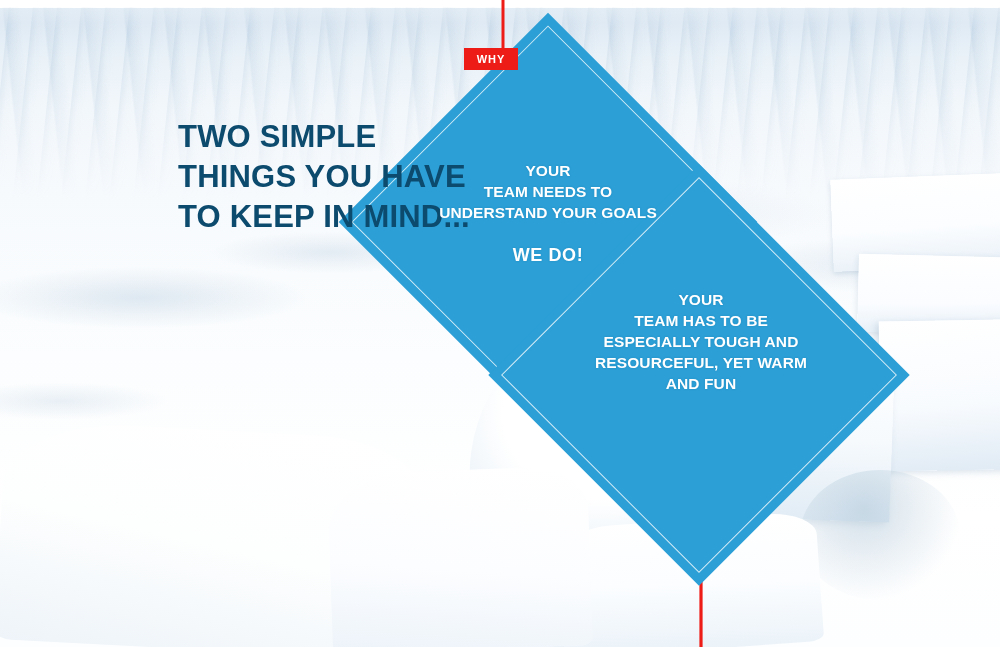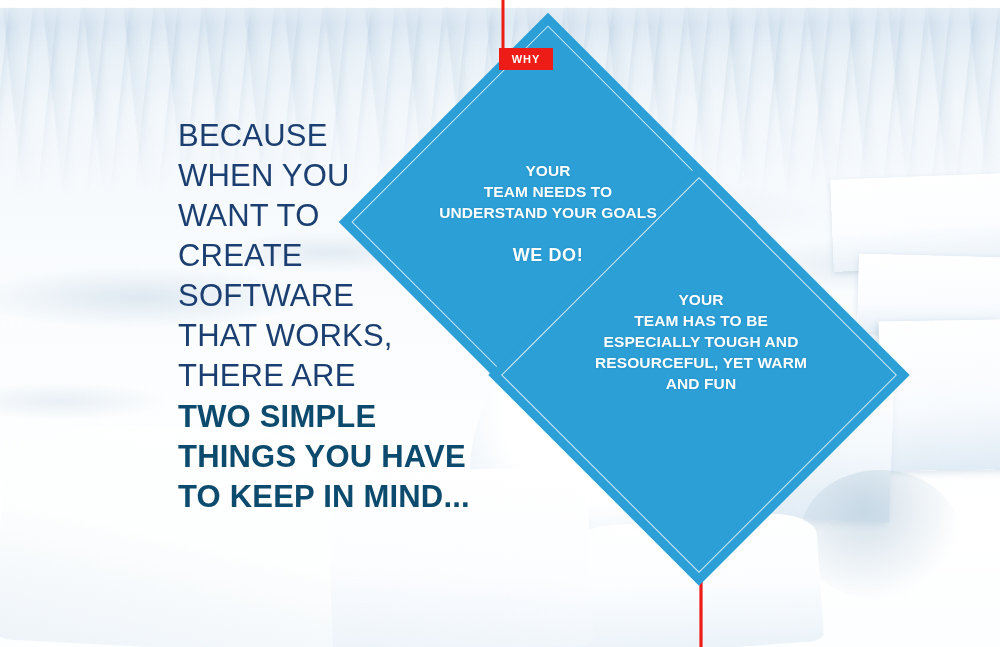--- a/index.html
+++ b/index.html
@@ -154,21 +154,21 @@
   
   .connectors {
     position:absolute; inset:0;
     z-index:30;
     pointer-events:none;
   }
 
   
   .why-badge {
     position:absolute;
-    left:499px; top:48px;
+    left:464px; top:48px;
     width:54px; height:22px;
     background:#ee1c16;
     color:#ffffff;
     font-size:11px;
     font-weight:700;
     letter-spacing:.9px;
     display:flex;
     align-items:center;
     justify-content:center;
     z-index:55;
@@ -233,27 +233,20 @@
   <div class="ice ice-c"></div>
   <div class="ice ice-d"></div>
   <div class="ice ice-e"></div>
   <div class="ice ice-f"></div>
   <div class="ice ice-g"></div>
   <div class="ice ice-h"></div>
   <div class="ice ice-i"></div>
   <div class="bg-topband"></div>
 
   <div class="copy">
-    <div class="light">BECAUSE
-WHEN YOU
-WANT TO
-CREATE
-SOFTWARE
-THAT WORKS,
-THERE ARE</div>
     <div class="bold">TWO SIMPLE
 THINGS YOU HAVE
 TO KEEP IN MIND...</div>
   </div>
 
   <svg class="connectors" width="1000" height="647" viewBox="0 0 1000 647">
 
     <line x1="503" y1="0" x2="503" y2="48" stroke="#ee1c16" stroke-width="3"></line>
 
     <path d="M 503 70 L 503 132 L 397 221" fill="none" stroke="#ee1c16" stroke-width="3.2" stroke-linejoin="miter"></path>

